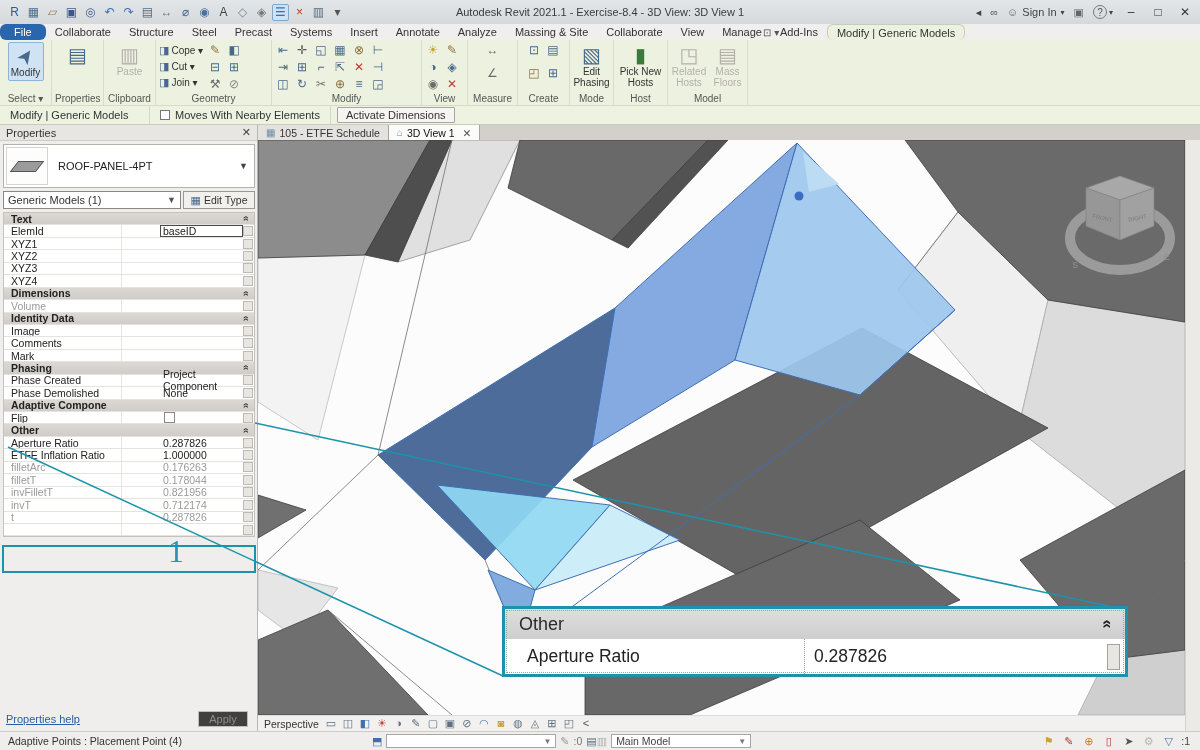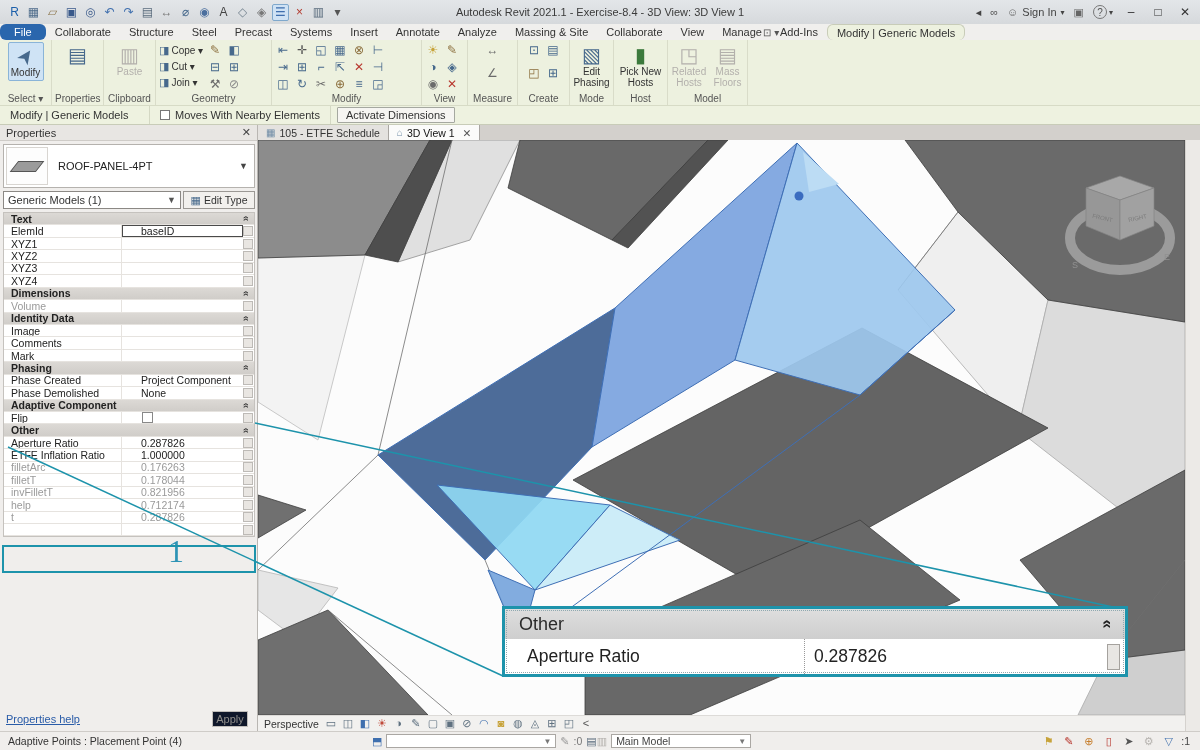--- a/index.html
+++ b/index.html
@@ -62,36 +62,36 @@
   #type-dd { margin-left:auto; margin-right:6px; color:#444; font-size:9px; }
   #selector-row { position:absolute; left:3px; top:66px; width:252px; height:18px; display:flex; gap:2px; }
   #type-combo { flex:1; background:#fff; border:1px solid #8b8884; display:flex; align-items:center; padding:0 4px; }
   #type-combo .dd { margin-left:auto; color:#555; font-size:9px; }
   #edit-type-btn { width:72px; background:#f2f0ed; border:1px solid #9b9894; display:flex; align-items:center; justify-content:center; gap:3px; font-size:10.5px; }
   #edit-type-btn .glyph { color:#47698c; font-size:11px; }
 
   #propgrid { position:absolute; left:3px; top:87px; width:252px; background:#fff; border:1px solid #c5c2be; }
   .prow { height:12.45px; display:flex; align-items:center; border-bottom:1px solid #e6e3df; font-size:10.5px; background:#fff; }
   .prow .pname { width:118px; padding-left:7px; border-right:1px solid #e6e3df; color:#222; white-space:nowrap; overflow:hidden; height:100%; display:flex; align-items:center; }
-  .prow .pval { flex:1; height:100%; display:flex; align-items:center; padding-left:19px; color:#222; position:relative; }
+  .prow .pval { flex:1; height:100%; display:flex; align-items:center; padding-left:3px; color:#222; position:relative;margin-left:38px; }
   .prow .pbtn { width:10px; height:10px; background:#e9e6e2; border:1px solid #bdbab6; margin-right:1px; }
   .prow.section { background:linear-gradient(#dcd9d5,#d0cdc9); font-weight:bold; }
   .prow.section .pname { border-right:none; width:auto; flex:1; }
   .prow .chev { display:none; margin-left:auto; margin-right:5px; font-weight:bold; color:#333;
     transform:rotate(-90deg); font-size:10px; }
   .prow.section .chev { display:block; }
   .prow.gray .pname, .prow.gray .pval { color:#9a9a9a; }
   .prow.selected .pval { outline:1.5px solid #4a4a4a; outline-offset:-1px; }
   .prow.checkbox .pval::before { content:""; width:9px; height:9px; border:1px solid #888; background:#fff; display:inline-block; margin-left:1px; }
   .prow.empty { border-bottom:1px solid #e6e3df; }
   #prop-highlight { position:absolute; left:2px; top:420px; width:254px; height:28px; border:2px solid #1d93ab; z-index:22; pointer-events:none; }
 
   #props-bottom { position:absolute; left:0; bottom:2px; width:258px; height:20px; display:flex; align-items:center; padding:0 6px; }
   #props-help { color:#2a5ca8; text-decoration:underline; }
-  #apply-btn { margin-left:auto; width:36px; height:16px; background:#0f172a; border:1px solid #c0bdb9; color:#8f8d8a; text-align:center; line-height:15px; margin-right:4px; }
+  #apply-btn { margin-left:auto; width:50px; height:16px; background:#404040; border:1px solid #c0bdb9; color:#8f8d8a; text-align:center; line-height:15px; margin-right:4px; }
 
   
   #viewtabs { position:absolute; left:258px; top:125px; width:942px; height:15px; background:#d3d0cc; display:flex; }
   .vtab { display:flex; align-items:center; gap:4px; padding:0 8px; font-size:10.5px; border-right:1px solid #a9a6a2; }
   .vtab .glyph { font-size:10px; color:#6f8ca6; }
   .vtab.inactive { background:#e4e2df; color:#333; }
   .vtab.active { background:#fbfbfa; color:#111; }
   .vtab .closex { color:#555; margin-left:4px; }
 
   
@@ -696,21 +696,21 @@
       </div>
         <div class="prow gray">
         <span class="pname">invFilletT</span>
         <span class="pval">
             <span>0.821956</span>
           </span>
         <span class="pbtn"></span>
 
       </div>
         <div class="prow gray">
-        <span class="pname">help</span>
+        <span class="pname">invT</span>
         <span class="pval">
             <span>0.712174</span>
           </span>
         <span class="pbtn"></span>
 
       </div>
         <div class="prow gray">
         <span class="pname">t</span>
         <span class="pval">
             <span>0.287826</span>

